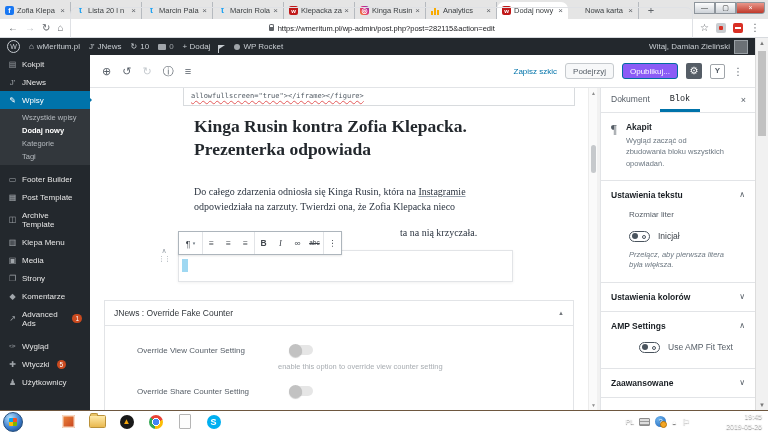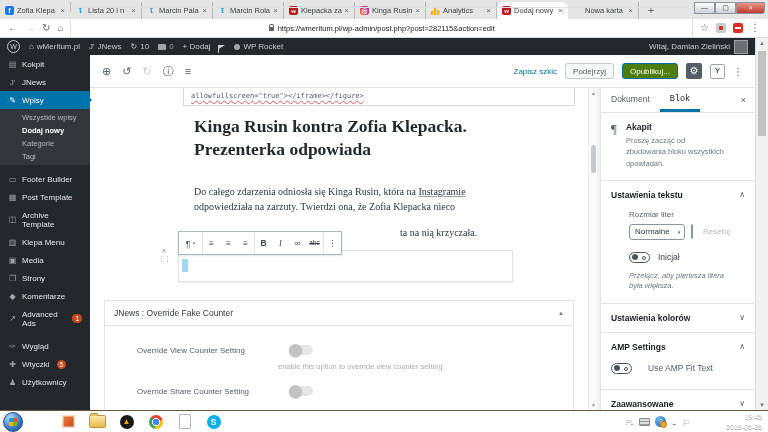--- a/index.html
+++ b/index.html
@@ -72,21 +72,21 @@
   
   .main-header{position:absolute;left:90px;top:55px;width:665px;height:33px;background:#fff;
                border-bottom:1px solid #e2e4e7;display:flex;align-items:center;gap:11px;padding:0 12px;
                box-sizing:border-box;z-index:3;}
   .hicon{color:#555d66;font-size:11px;line-height:11px;}
   .hicon.dis{color:#c4c9ce;}
   .hright{margin-left:auto;display:flex;align-items:center;gap:8px;}
   .save-link{color:#0073aa;font-size:8px;}
   .btn{font-size:8px;padding:2.5px 7px;border-radius:3px;line-height:9px;}
   .btn-preview{border:1px solid #c6cace;background:#f7f8f9;color:#555d66;}
-  .btn-publish{background:#4d7c0f;border:1px solid #006ba1;color:#fff;}
+  .btn-publish{background:#8b5cf6;border:1px solid #006ba1;color:#fff;}
   .gear-btn{width:16px;height:16px;background:#555d66;color:#fff;border-radius:2px;text-align:center;
             line-height:16px;font-size:10px;}
   .yoast-btn{width:13px;height:13px;border:1px solid #a0a5aa;border-radius:2px;color:#555d66;font-size:8px;
              font-weight:bold;text-align:center;line-height:12px;}
   .more-btn{color:#555d66;font-size:10px;}
   
   .canvas{position:absolute;left:90px;top:88px;width:498px;height:322px;background:#fff;overflow:hidden;z-index:1;}
   .codeblock{position:absolute;left:93px;top:-3px;width:392px;height:21px;border:1px solid #d8dbde;
              box-sizing:border-box;padding:6px 7px 0;font-family:"DejaVu Sans Mono",monospace;font-size:7px;
              color:#515a63;}
@@ -151,21 +151,21 @@
   .pselect{border:1px solid #8d96a0;border-radius:3px;padding:2.5px 5px;display:flex;gap:8px;width:56px;
            justify-content:space-between;font-size:8px;color:#32373c;box-sizing:border-box;align-items:center;}
   .pselect .dd{font-size:5px;color:#555d66;}
   .numinput{width:27px;height:15px;border:1px solid #8d96a0;border-radius:3px;box-sizing:border-box;}
   .resetbtn{color:#b2b7bc;font-size:8px;padding:2px 4px;}
   .gtglrow{display:flex;align-items:center;gap:8px;margin-top:12px;color:#40464d;}
   .gtgl{width:21px;height:11px;border:1px solid #4a545e;border-radius:6px;background:#fff;position:relative;flex:none;box-sizing:border-box;}
   .gtgl::before{content:"";position:absolute;left:1.5px;top:1.5px;width:6px;height:6px;border-radius:50%;background:#4a545e;}
   .gtgl::after{content:"";position:absolute;right:3px;top:3px;width:2.5px;height:2.5px;border-radius:50%;border:1px solid #4a545e;}
   .dropcap-help{font-style:italic;color:#6c7781;font-size:7.5px;margin-top:8px;line-height:1.4;}
-  .amp-body{display:flex;align-items:center;gap:16px;padding:2px 10px 15px;color:#555d66;}
+  .amp-body{display:flex;align-items:center;gap:8px;padding:2px 10px 15px;color:#555d66;margin-left:28px;}
   
   .bscroll{position:absolute;left:755px;top:38px;width:13px;height:372px;background:#f1f1f1;border-left:1px solid #dcdcdc;box-sizing:border-box;}
   .bscroll .arr{position:absolute;left:0;width:12px;text-align:center;font-size:6px;color:#7a7a7a;}
   .bscroll .thumb{position:absolute;left:2px;top:13px;width:8px;height:85px;background:#c1c1c1;}
   
   .taskbar{position:absolute;left:0;top:410px;width:768px;height:22px;box-sizing:border-box;
            background:linear-gradient(#c9ae8e,#a2866ا 0) , linear-gradient(#c9ae8e,#96795a 55%,#8a6f52);
            border-top:1px solid #6e573f;display:flex;align-items:center;gap:4px;padding:0 3px;z-index:6;}
   .orb{width:18px;height:18px;border-radius:50%;flex:none;border:1px solid #27507e;position:relative;
        background:radial-gradient(circle at 35% 28%,#b7e0f9,#3c7fd0 55%,#173f77);}
@@ -465,38 +465,30 @@
   <div class="panel">
     <div class="ptabs">
       <span class="ptab">Dokument</span>
       <span class="ptab active">Blok</span>
       <span class="pclose">×</span>
     </div>
     <div class="pblock">
       <span class="pilcrow">¶</span>
       <div>
         <div class="pname">Akapit</div>
-        <div class="pdesc">Proszę zacząć od zbudowania bloku wszystkich opowiadań.</div>
+        <div class="pdesc">Wygląd zacząć od zbudowania bloku wszystkich opowiadań.</div>
       </div>
     </div>
     <div class="psec">
       <div class="psec-head">
         <span>Ustawienia tekstu</span>
         <span class="chev">∧</span>
       </div>
       <div class="psec-body">
         <div class="fieldlabel">Rozmiar liter</div>
-        <div class="controls">
-          <span class="pselect">
-            <span>Normalne</span>
-            <span class="dd">▾</span>
-          </span>
-          <span class="numinput"></span>
-          <span class="resetbtn">Resetuj</span>
-        </div>
         <div class="gtglrow">
           <span class="gtgl"></span>
           <span>Inicjał</span>
         </div>
         <div class="dropcap-help">Przełącz, aby pierwsza litera była większa.</div>
       </div>
     </div>
     <div class="psec">
       <div class="psec-head">
         <span>Ustawienia kolorów</span>

